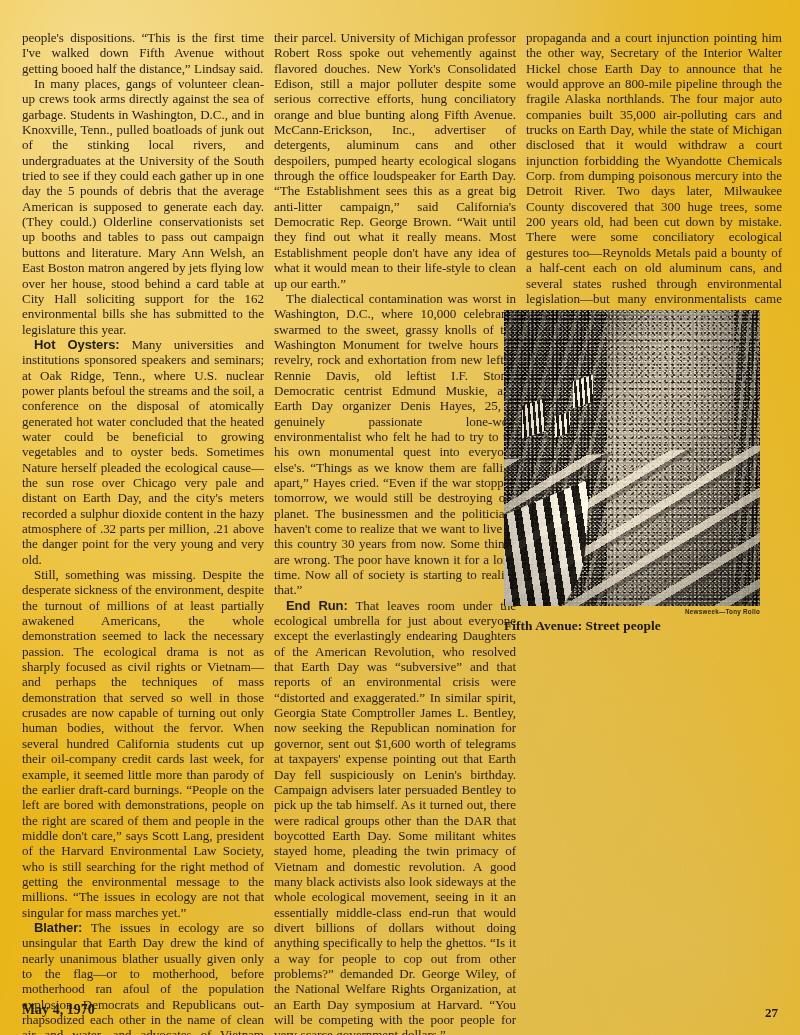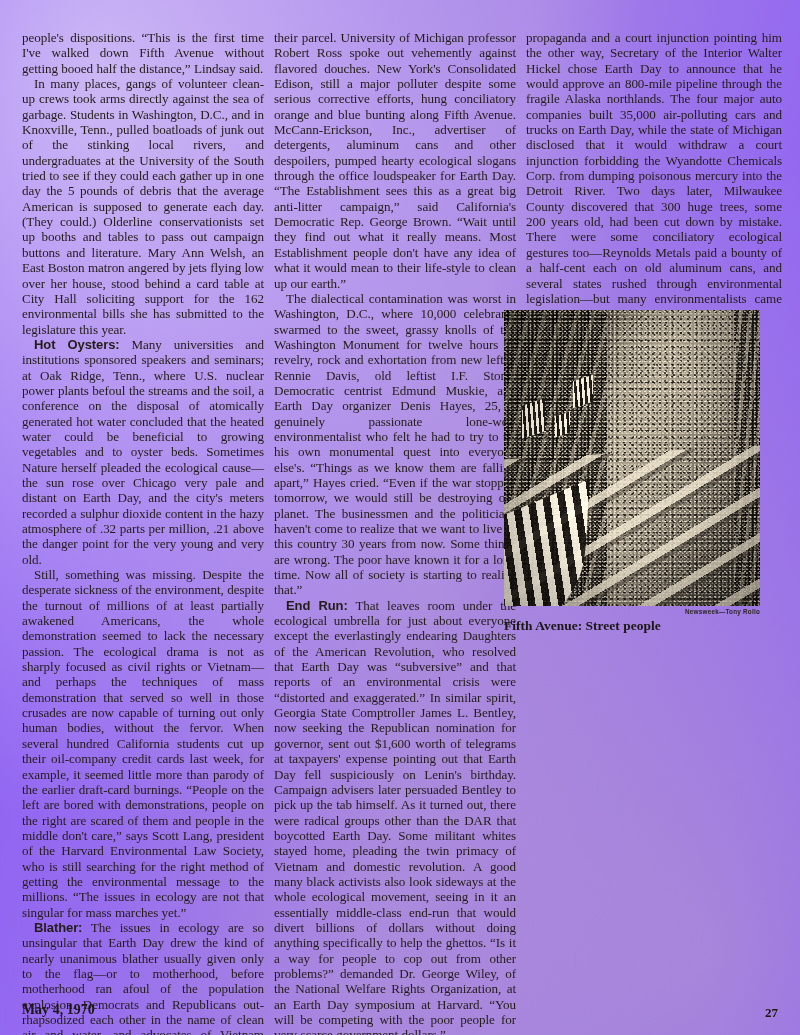--- a/index.html
+++ b/index.html
@@ -4,21 +4,21 @@
 <style>
   html, body {
     margin: 0;
     padding: 0;
     background: #ffffff;
   }
   .page {
     position: relative;
     width: 800px;
     height: 1035px;
-    background: #8b5cf6;
+    background: #eab308;
     overflow: hidden;
     font-family: "Liberation Serif", "DejaVu Serif", serif;
     color: #1a1613;
   }
   
   .page::before {
     content: "";
     position: absolute;
     inset: 0;
     pointer-events: none;

